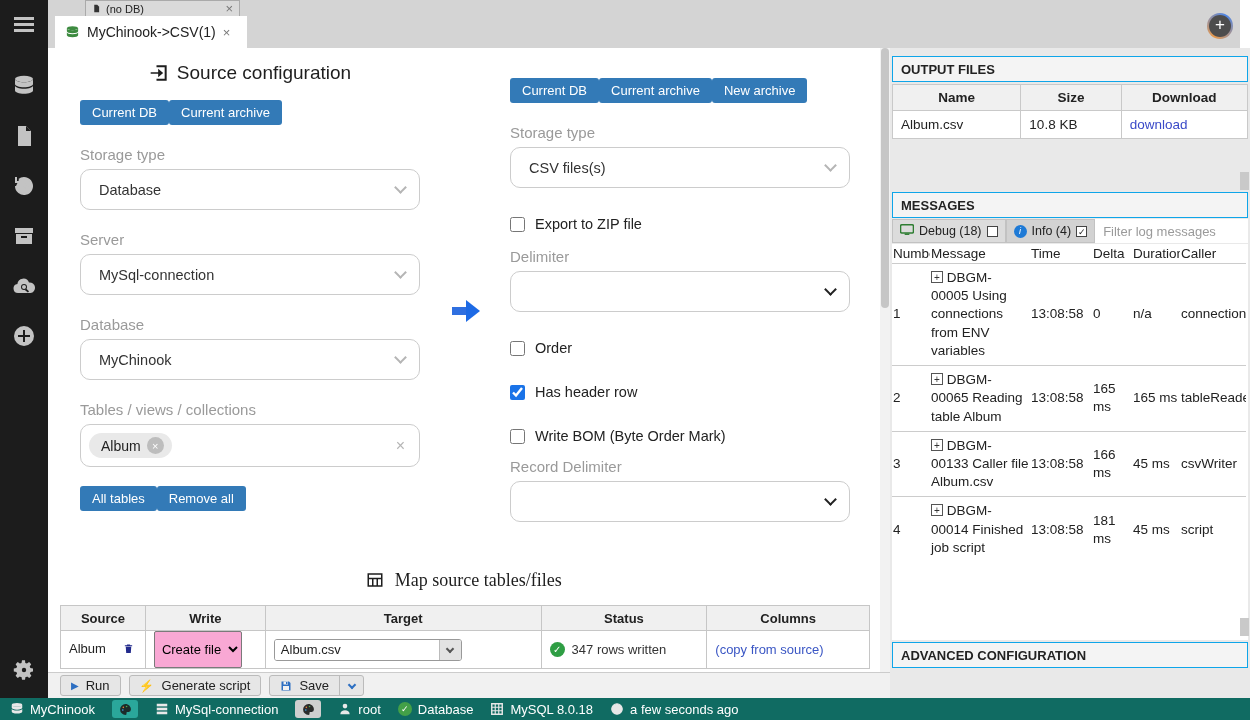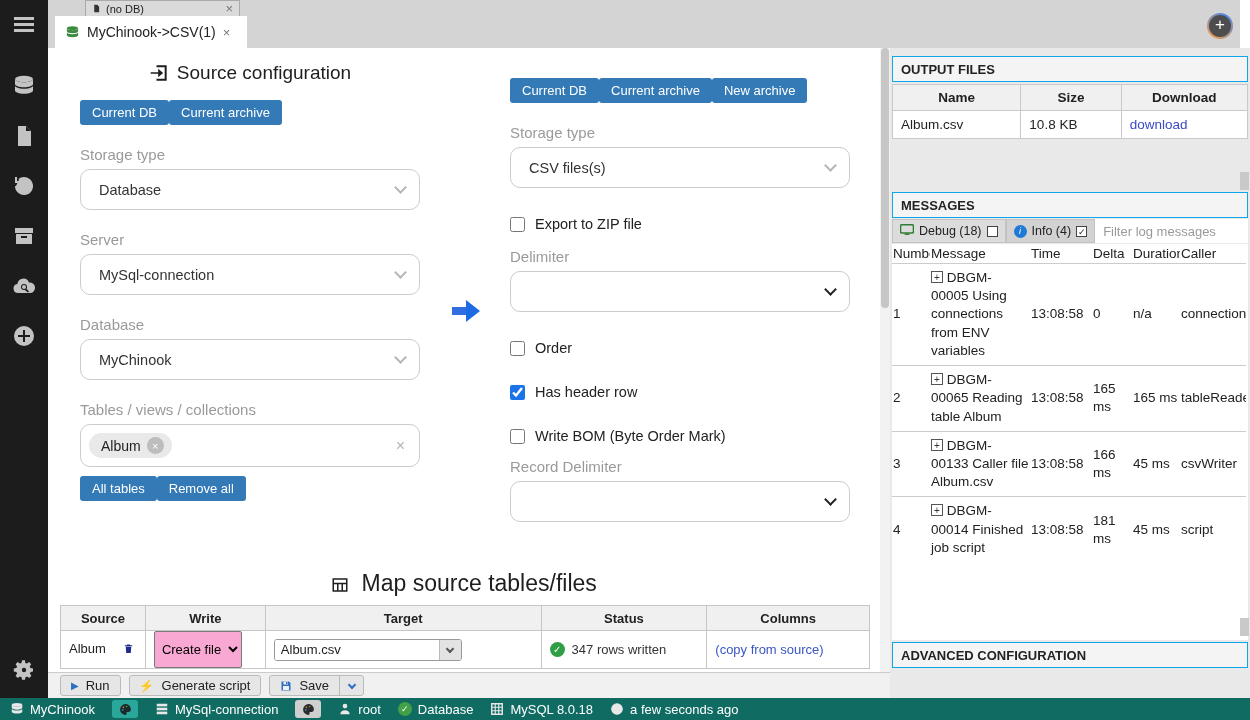--- a/index.html
+++ b/index.html
@@ -47,21 +47,21 @@
   .chip-x { width:17px; height:17px; border-radius:50%; background:#bdbdbd; color:#fff; font-size:11px; display:flex; align-items:center; justify-content:center; cursor:pointer; }
   .clear-x { color:#b5b5b5; font-size:16px; cursor:pointer; }
   .arrow-blue { position:absolute; left:404px; top:252px; width:30px; height:22px; }
   .arrow-blue .bar { position:absolute; left:0; top:7px; width:15px; height:8px; background:#2f6fe0; }
   .arrow-blue .tri { position:absolute; left:14px; top:0; width:0; height:0; border-top:11px solid transparent; border-bottom:11px solid transparent; border-left:14px solid #1d6ae5; }
 
   .cb-row { display:flex; align-items:center; gap:10px; margin-top:28px; font-size:14.5px; color:#222; }
   .cb-row input { width:15px; height:15px; accent-color:#1a73e8; cursor:pointer; }
 
   
-  .map-title { position:absolute; top:522px; left:0; width:100%; text-align:center; font-size:23px; font-weight:500; color:#1e1e1e; }
+  .map-title { position:absolute; top:522px; left:0; width:100%; text-align:center; font-size:18px; font-weight:500; color:#1e1e1e;font-family:Liberation Serif, serif; }
   .map-title svg { vertical-align:-3px; margin-right:6px; }
   .map-table { position:absolute; top:557px; left:12px; width:810px; border-collapse:collapse; font-size:13px; }
   .map-table th { border:1px solid #c6c6c6; background:#f0f0f0; font-weight:bold; height:25px; text-align:center; color:#222; }
   .map-table td { border:1px solid #c6c6c6; background:#fff; height:32px; padding:0 8px; }
   .trash-btn { background:none; border:none; cursor:pointer; vertical-align:-2px; margin-left:14px; }
   .action-select { font-family:inherit; font-size:13px; border:1px solid #7a7a7a; border-radius:2px; background:#f9a8d4; padding:2px 3px; height:37px; cursor:pointer; }
   .combo { display:inline-flex; width:188px; border:1px solid #999; border-radius:3px; overflow:hidden; height:22px; }
   .combo .combo-text { flex:1; background:#fff; font-size:13px; padding:2px 6px; white-space:nowrap; }
   .combo .combo-btn { width:22px; background:#e3e3e3; border-left:1px solid #bbb; display:flex; align-items:center; justify-content:center; cursor:pointer; }
   .combo .combo-btn .chev { width:6px; height:6px; border-color:#555; margin-top:-2px; }
@@ -245,21 +245,21 @@
     <div class="field">
       <div class="field-label">Tables / views / collections</div>
       <div class="sel-box" style="height:43px; padding-left:8px;">
         <span class="chip">
           <span>Album</span>
           <span class="chip-x">×</span>
         </span>
         <span class="grow"></span>
         <span class="clear-x">×</span>
       </div>
-      <div class="btn-row" style="margin-top:9px;">
+      <div class="btn-row" style="margin-top:19px;">
         <button class="btn-blue">All tables</button>
         <button class="btn-blue">Remove all</button>
       </div>
     </div>
   </div>
 
   <div class="arrow-blue">
       <div class="bar"></div>
       <div class="tri"></div>
     </div>

